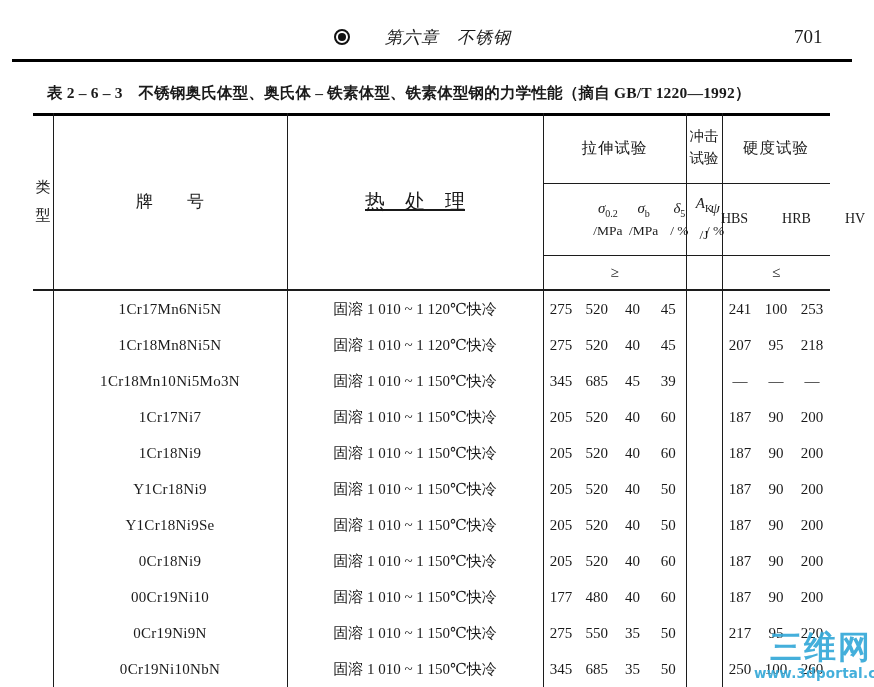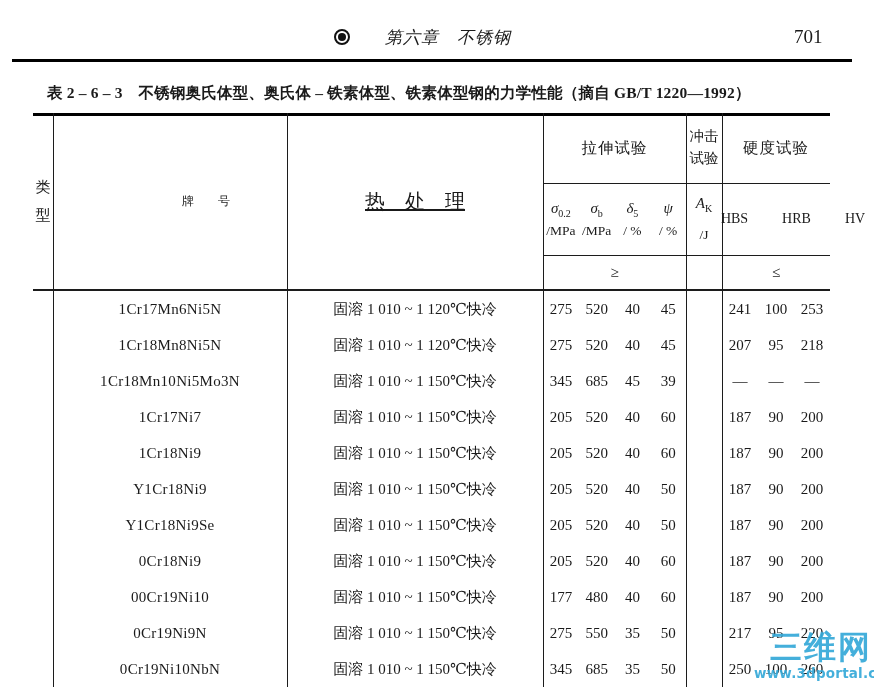--- a/index.html
+++ b/index.html
@@ -25,26 +25,26 @@
   .hline,.vline{position:absolute;background:#1c1c1c;}
   .hl-top{left:0;top:0;width:797px;height:2.5px;background:#000;}
   .hl-a{left:510px;top:70px;width:287px;height:1px;}
   .hl-b{left:510px;top:142px;width:287px;height:1px;}
   .hl-c{left:0;top:176px;width:797px;height:1.5px;}
   .vl{top:0;width:1px;height:574px;}
   .vl1{left:20px;} .vl2{left:254px;} .vl3{left:510px;} .vl4{left:653px;} .vl5{left:689px;}
   
   .hcell{position:absolute;display:flex;align-items:center;justify-content:center;text-align:center;}
   .cell-type{left:0;top:0;width:20px;height:177px;flex-direction:column;gap:9px;font-size:15px;}
-  .cell-grade{left:20px;top:0;width:234px;height:177px;font-size:12px;padding-left:36px;}
+  .cell-grade{left:20px;top:0;width:234px;height:177px;font-size:17px;}
   .cell-heat{left:254px;top:0;width:256px;height:177px;font-size:20px;text-decoration:underline;}
   .cell-tens{left:510px;top:0;width:143px;height:70px;font-size:15.5px;letter-spacing:1px;}
   .cell-imp{left:653px;top:0;width:36px;height:70px;flex-direction:column;gap:2px;font-size:14.5px;line-height:1.35;}
   .cell-hard{left:689px;top:0;width:108px;height:70px;font-size:15.5px;letter-spacing:1px;}
-  .cell-tsub{left:510px;top:70px;width:143px;height:72px;display:grid;grid-template-columns:1fr 1fr 1fr 1fr;align-items:center;}
+  .cell-tsub{left:510px;top:70px;width:143px;height:72px;display:grid;grid-template-columns:1fr 1fr 1fr 1fr;align-items:center;padding-left:47px;}
   .tsub-col{display:flex;flex-direction:column;align-items:center;gap:5px;}
   .sym-line{font-size:15px;font-style:italic;line-height:1;}
   .sym-line sub{font-size:10px;font-style:normal;}
   .unit-line{font-size:13.5px;line-height:1;}
   .cell-isub{left:653px;top:70px;width:36px;height:72px;flex-direction:column;gap:14px;}
   .cell-hsub{left:689px;top:70px;width:108px;height:72px;display:grid;grid-template-columns:1fr 1fr 1fr;align-items:center;font-size:14px;}
   .cell-hsub span{text-align:center;padding-left:34px;}
   .cell-ge{left:510px;top:142px;width:143px;height:34px;font-size:15px;}
   .cell-le{left:689px;top:142px;width:108px;height:34px;font-size:15px;}
   

